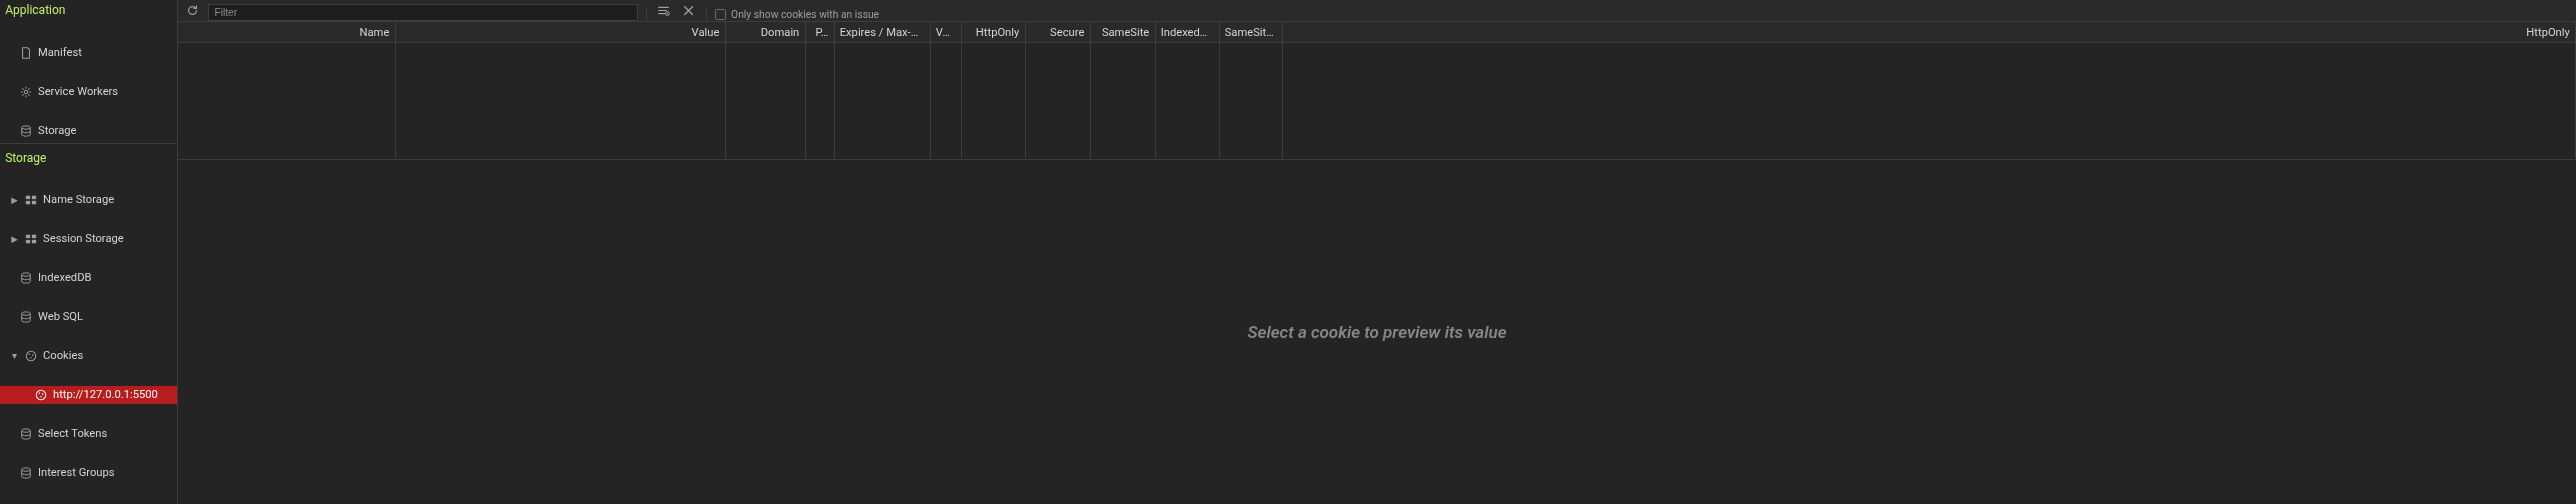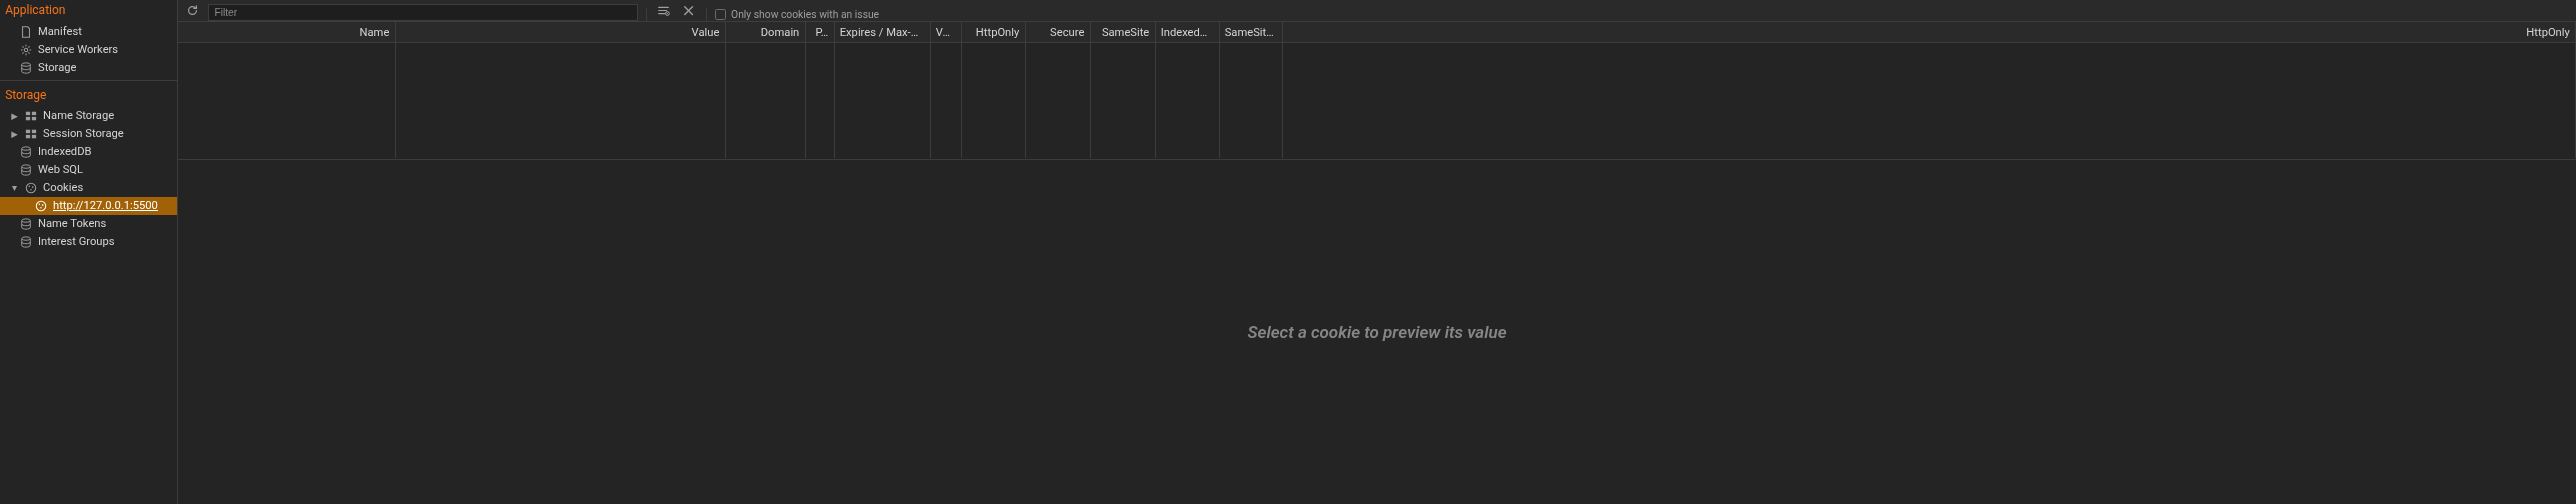--- a/index.html
+++ b/index.html
@@ -17,39 +17,39 @@
     width: 178px;
     background: #242424;
     border-right: 0.9px solid #3d3d3d;
     display: flex;
     flex-direction: column;
     flex-shrink: 0;
     font-size: 11.2px;
   }
   .section-header {
     padding: 3.4px 5.2px 5.2px 5.2px;
-    color: #f97316;
+    color: #bef264;
     font-size: 12px;
   }
   .tree-item {
     display: flex;
     align-items: center;
     padding: 2.6px 0 2.6px 19px;
     color: #d4d4d4;
     cursor: default;
     white-space: nowrap;
     gap: 5.2px;
     height: 18px;
+    margin-top: 21px;
   }
   .tree-item.indent-1 { padding-left: 10.3px; }
   .tree-item.indent-2 { padding-left: 34px; }
   .tree-item.selected {
-    background: #a16207;
+    background: #b91c1c;
     color: #ffffff;
-    text-decoration: underline;
   }
   .tree-item .caret {
     width: 8.6px;
     display: inline-flex;
     justify-content: center;
     color: #9e9e9e;
     font-size: 8.6px;
   }
   .tree-item .icon {
     width: 13.8px;
@@ -277,21 +277,21 @@
   </div>
 
   <div class="tree-item">
     <span class="icon">
       <svg width="12" height="12" viewBox="0 0 14 14">
           <ellipse cx="7" cy="3" rx="5" ry="2" fill="none" stroke="#9e9e9e" stroke-width="1.1"></ellipse>
           <path d="M2 3v8c0 1.1 2.2 2 5 2s5-.9 5-2V3" fill="none" stroke="#9e9e9e" stroke-width="1.1"></path>
           <path d="M2 7c0 1.1 2.2 2 5 2s5-.9 5-2" fill="none" stroke="#9e9e9e" stroke-width="1.1"></path>
         </svg>
     </span>
-    <span>Name Tokens</span>
+    <span>Select Tokens</span>
   </div>
 
   <div class="tree-item">
     <span class="icon">
       <svg width="12" height="12" viewBox="0 0 14 14">
           <ellipse cx="7" cy="3" rx="5" ry="2" fill="none" stroke="#9e9e9e" stroke-width="1.1"></ellipse>
           <path d="M2 3v8c0 1.1 2.2 2 5 2s5-.9 5-2V3" fill="none" stroke="#9e9e9e" stroke-width="1.1"></path>
           <path d="M2 7c0 1.1 2.2 2 5 2s5-.9 5-2" fill="none" stroke="#9e9e9e" stroke-width="1.1"></path>
         </svg>
     </span>

